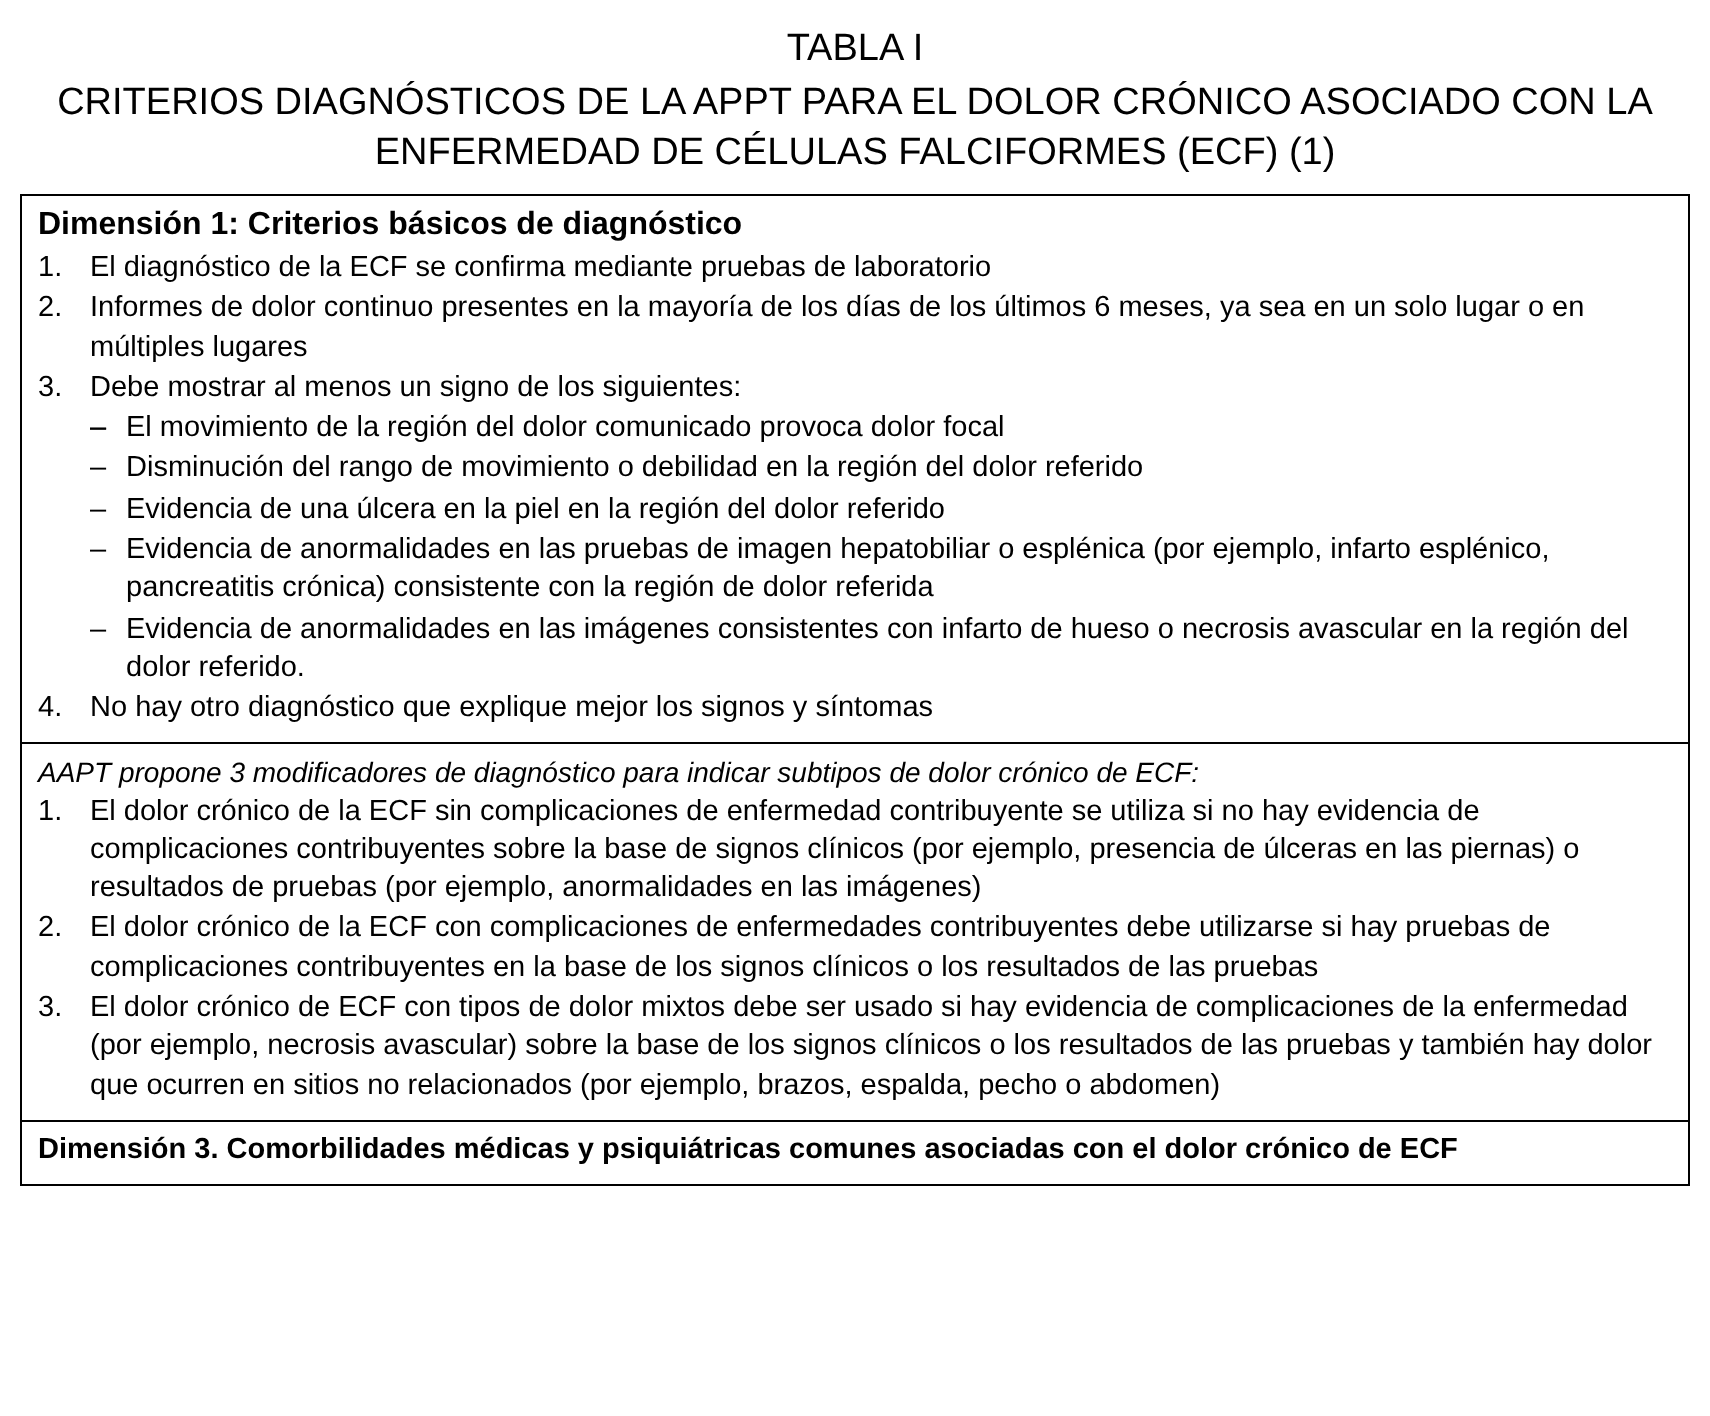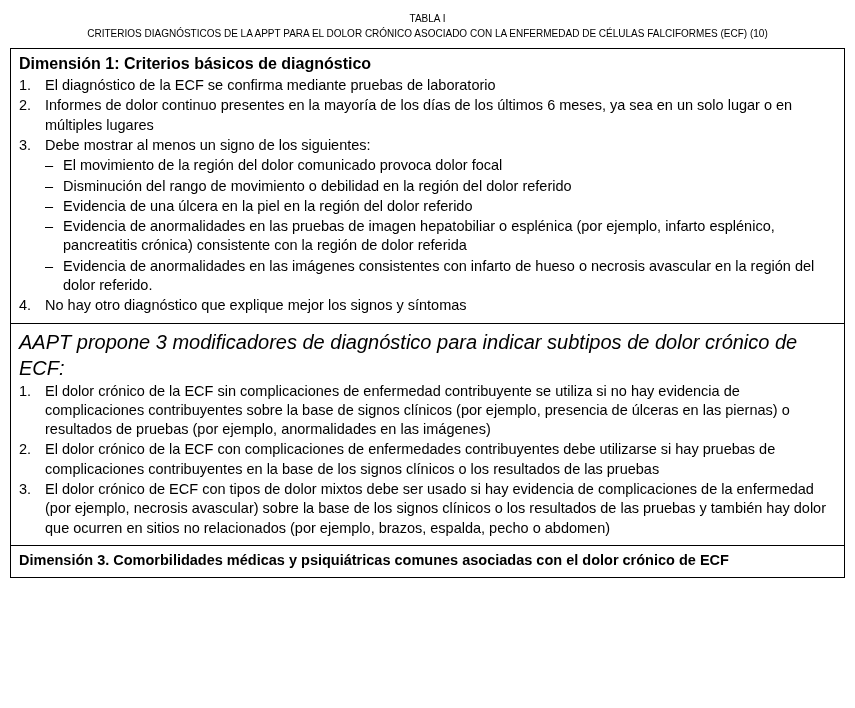--- a/index.html
+++ b/index.html
@@ -14,21 +14,21 @@
     color: #000000;
     -webkit-font-smoothing: antialiased;
   }
   .page {
     width: 855px;
     box-sizing: border-box;
     padding: 12px 10px 0 10px;
   }
   .table-caption {
     text-align: center;
-    font-size: 10px;
+    font-size: 19px;
     line-height: 1.32;
     margin-bottom: 8px;
   }
   .caption-number {
     display: block;
     margin-bottom: 2px;
   }
   .caption-title {
     display: block;
     padding: 0 16px;
@@ -43,21 +43,21 @@
   .section + .section {
     border-top: 1.5px solid #000000;
   }
   .sec-head {
     font-size: 16px;
     font-weight: bold;
     line-height: 1.3;
     margin: 0 0 1px 0;
   }
   .sec-sub {
-    font-size: 20px;
+    font-size: 14px;
     font-style: italic;
     line-height: 1.3;
     margin: 0 0 1px 0;
   }
   ol.numlist {
     list-style: none;
     margin: 0;
     padding: 0;
   }
   ol.numlist > li {
@@ -99,21 +99,21 @@
   }
   .txt { display: inline; }
 </style>
 </head>
 <body>
 
 <div class="page">
 
   <div class="table-caption">
     <span class="caption-number">TABLA I</span>
-    <span class="caption-title">CRITERIOS DIAGNÓSTICOS DE LA APPT PARA EL DOLOR CRÓNICO ASOCIADO CON LA ENFERMEDAD DE CÉLULAS FALCIFORMES (ECF) (10)</span>
+    <span class="caption-title">CRITERIOS DIAGNÓSTICOS DE LA APPT PARA EL DOLOR CRÓNICO ASOCIADO CON LA ENFERMEDAD DE CÉLULAS FALCIFORMES (ECF) (1)</span>
   </div>
 
   <div class="table-box">
 
     <div class="section">
       <div class="sec-head">Dimensión 1: Criterios básicos de diagnóstico</div>
       <ol class="numlist">
         <li>
           <span class="num">1.</span>
           <span class="txt">El diagnóstico de la ECF se confirma mediante pruebas de laboratorio</span>

